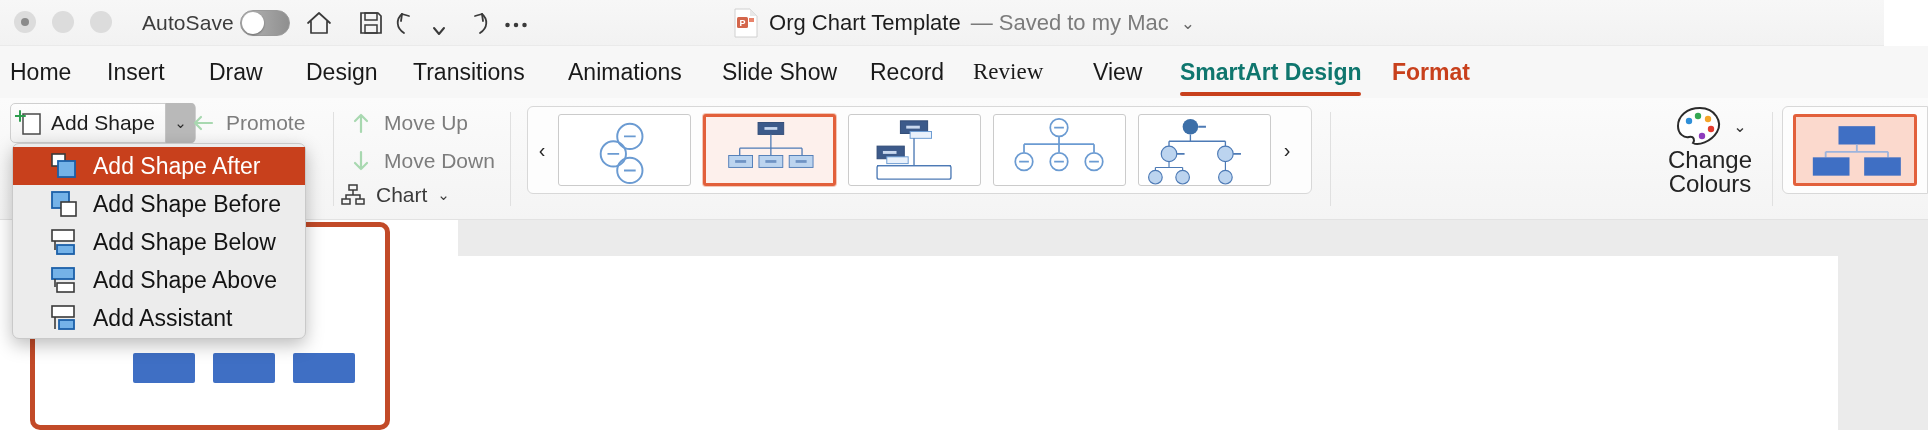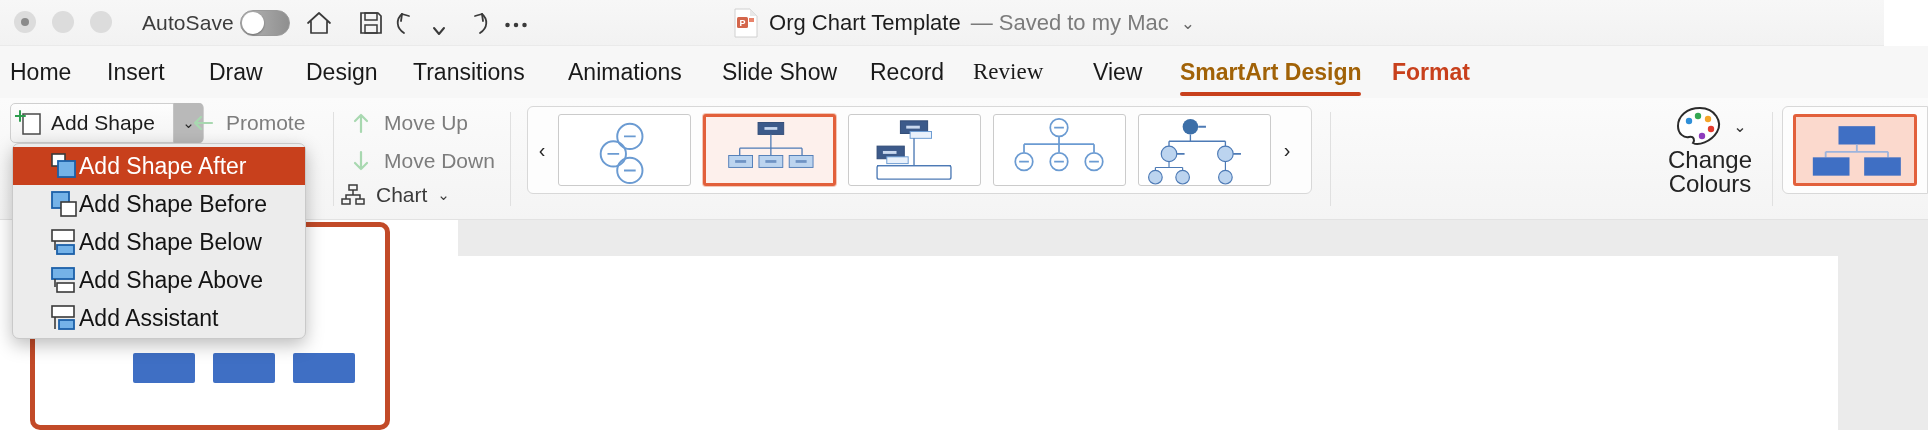--- a/index.html
+++ b/index.html
@@ -59,21 +59,21 @@
   
   .tabs {
     position: absolute; left: 0; top: 46px; width: 1928px; height: 52px;
     background: #f7f7f7;
   }
   .tab {
     position: absolute; top: 0; height: 52px;
     display: flex; align-items: center;
     font-size: 23px; color: #1a1a1a; white-space: nowrap;
   }
-  .tab.active { color: #a16207; font-weight: bold; }
+  .tab.active { color: #0f766e; font-weight: bold; }
   .tab.orange { color: #c8401c; font-weight: bold; }
   .tab.active::after {
     content: ""; position: absolute; left: 0; right: 0; bottom: 2px;
     height: 4px; background: #c8401c; border-radius: 2px;
   }
 
   
   .ribbon {
     position: absolute; left: 0; top: 98px; width: 1928px; height: 122px;
     background: linear-gradient(#fbfbfb, #f4f4f4);
@@ -83,21 +83,21 @@
     position: absolute; top: 14px; width: 1px; height: 94px; background: #e0e0e0;
   }
 
   .addshape-btn {
     position: absolute; left: 10px; top: 5px;
     height: 40px; display: flex; align-items: center;
     border: 1px solid #cfcfcf; border-radius: 5px;
     background: linear-gradient(#fdfdfd, #f3f3f3);
   }
   .addshape-ico { width: 30px; height: 30px; margin: 0 6px 0 4px; position: relative; }
-  .addshape-lbl { font-size: 21px; color: #1d1d1d; padding-right: 18px; }
+  .addshape-lbl { font-size: 21px; color: #1d1d1d; padding-right: 10px; }
   .addshape-arrow {
     width: 30px; height: 40px; background: #b9b9b9;
     border-left: 1px solid #c4c4c4; border-radius: 0 4px 4px 0;
     display: flex; align-items: center; justify-content: center;
     color: #2a2a2a; font-size: 15px;
   }
 
   .cmd {
     position: absolute; display: flex; align-items: center; gap: 10px;
     font-size: 21px; color: #7d7d7d; white-space: nowrap;
@@ -180,21 +180,21 @@
     position: absolute; left: 12px; top: 143px;
     width: 294px; height: 196px;
     background: #ececec;
     border: 1px solid #c9c9c9;
     border-radius: 7px;
     box-shadow: 0 6px 18px rgba(0,0,0,.26);
     padding: 3px 0;
     z-index: 50;
   }
   .menu-item {
-    height: 38px; display: flex; align-items: center; 
+    height: 38px; display: flex; align-items: center; gap: 14px;
     padding-left: 36px; font-size: 23px; color: #131313;
   }
   .menu-item.sel { background: #c8401c; color: #ffffff; }
   .mi-ico { width: 30px; height: 28px; position: relative; flex: none; }
   .mi-ico svg { display: block; width: 100%; height: 100%; }
 </style>
 </head>
 <body>
 
 <div class="app">

